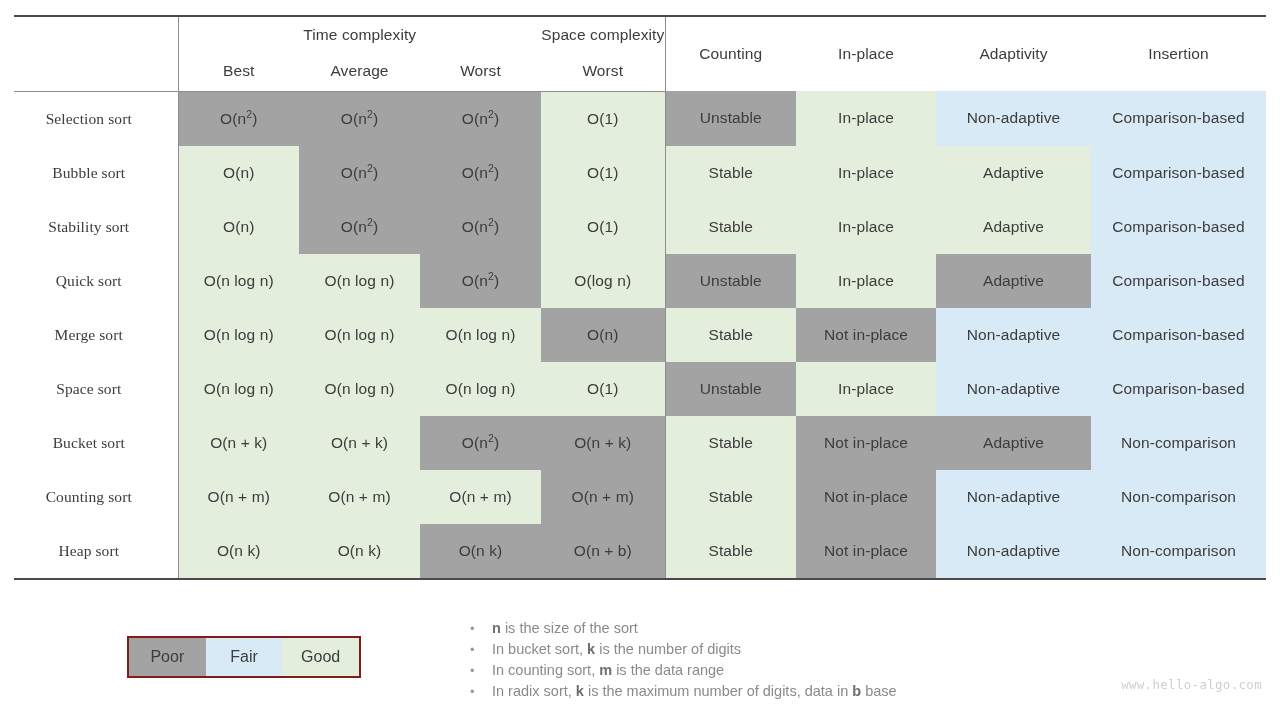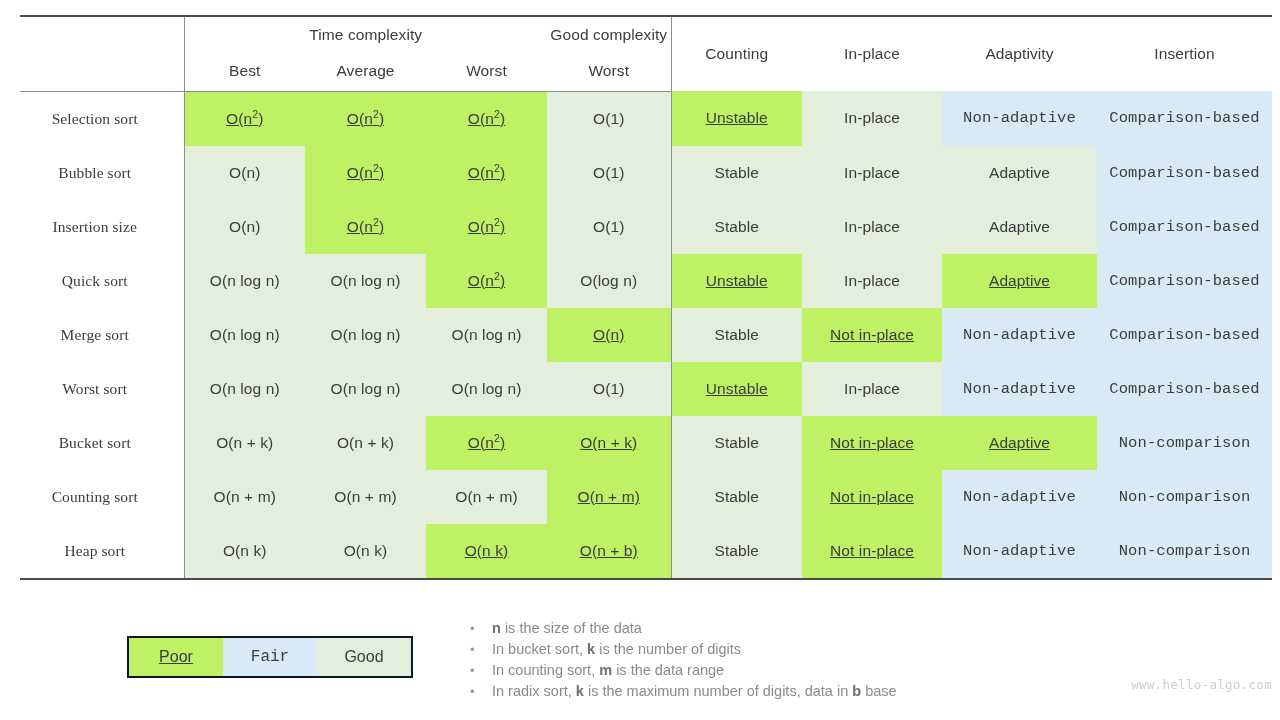--- a/index.html
+++ b/index.html
@@ -19,21 +19,21 @@
   .sheet {
     position: absolute;
     left: 0; top: 0;
     width: 1280px;
     height: 720px;
   }
 
   
   .table-wrap {
     position: absolute;
-    left: 20px;
+    left: 14px;
     top: 15px;
     width: 1252px;
   }
 
   table.cmp {
     border-collapse: collapse;
     width: 1252px;
     table-layout: fixed;
   }
 
@@ -90,38 +90,38 @@
   }
   .algo-name {
     text-align: right;
     padding-right: 14px !important;
     font-size: 15.5px;
     color: #3c3c3c;
     font-family: Liberation Serif, serif;
   }
   tr.datarow td { height: 54px; }
 
-  .c-poor { background: #bef264; text-decoration: underline; }
-  .c-fair { background: #d9eaf7; font-family: Liberation Mono, monospace; }
+  .c-poor { background: #a3a3a3; }
+  .c-fair { background: #d9eaf7; }
   .c-good { background: #e3eedd; }
 
   sup {
     font-size: 0.68em;
     vertical-align: super;
     line-height: 0;
   }
 
   
   .legend {
     position: absolute;
     left: 127px;
     top: 636px;
-    width: 286px;
+    width: 234px;
     height: 42px;
-    border: 2px solid #0f172a;
+    border: 2px solid #7f1d1d;
     box-sizing: border-box;
     display: flex;
   }
   .legend-cell {
     flex: 1 1 0;
     display: flex;
     align-items: center;
     justify-content: center;
     font-size: 16px;
     color: #3c3c3c;
@@ -147,21 +147,21 @@
     color: #9a9a9a;
     font-size: 13px;
     text-align: left;
   }
   .note-text { flex: 1 1 auto; }
   .note-text b { color: #6f6f6f; font-weight: bold; }
 
   
   .watermark {
     position: absolute;
-    right: 8px;
+    right: 18px;
     top: 677px;
     font-family: "DejaVu Sans Mono", monospace;
     font-size: 12.5px;
     color: #cfcfcf;
     letter-spacing: 0.3px;
   }
 </style>
 </head>
 <body>
 
@@ -177,21 +177,21 @@
           <col class="c-space">
         <col class="c-stab">
           <col class="c-inplace">
           <col class="c-adapt">
           <col class="c-comp">
       </colgroup>
       <thead>
         <tr class="rule-top hdr-group">
           <td></td>
           <td class="vsep-l" colspan="3">Time complexity</td>
-          <td class="vsep-r">Good complexity</td>
+          <td class="vsep-r">Space complexity</td>
           <td rowspan="2" class="hdr-right">Counting</td>
           <td rowspan="2" class="hdr-right">In-place</td>
           <td rowspan="2" class="hdr-right">Adaptivity</td>
           <td rowspan="2" class="hdr-right">Insertion</td>
         </tr>
         <tr class="rule-head hdr-sub">
           <td></td>
           <td class="vsep-l">Best</td>
           <td>Average</td>
           <td>Worst</td>
@@ -215,21 +215,21 @@
             <td class="c-good vsep-l">O(n)</td>
             <td class="c-poor"><span>O(n</span><sup>2</sup><span>)</span></td>
             <td class="c-poor"><span>O(n</span><sup>2</sup><span>)</span></td>
             <td class="c-good vsep-r">O(1)</td>
             <td class="c-good">Stable</td>
             <td class="c-good">In-place</td>
             <td class="c-good">Adaptive</td>
             <td class="c-fair">Comparison-based</td>
           </tr>
           <tr class="datarow">
-            <td class="algo-name">Insertion size</td>
+            <td class="algo-name">Stability sort</td>
             <td class="c-good vsep-l">O(n)</td>
             <td class="c-poor"><span>O(n</span><sup>2</sup><span>)</span></td>
             <td class="c-poor"><span>O(n</span><sup>2</sup><span>)</span></td>
             <td class="c-good vsep-r">O(1)</td>
             <td class="c-good">Stable</td>
             <td class="c-good">In-place</td>
             <td class="c-good">Adaptive</td>
             <td class="c-fair">Comparison-based</td>
           </tr>
           <tr class="datarow">
@@ -248,21 +248,21 @@
             <td class="c-good vsep-l">O(n log n)</td>
             <td class="c-good">O(n log n)</td>
             <td class="c-good">O(n log n)</td>
             <td class="c-poor vsep-r">O(n)</td>
             <td class="c-good">Stable</td>
             <td class="c-poor">Not in-place</td>
             <td class="c-fair">Non-adaptive</td>
             <td class="c-fair">Comparison-based</td>
           </tr>
           <tr class="datarow">
-            <td class="algo-name">Worst sort</td>
+            <td class="algo-name">Space sort</td>
             <td class="c-good vsep-l">O(n log n)</td>
             <td class="c-good">O(n log n)</td>
             <td class="c-good">O(n log n)</td>
             <td class="c-good vsep-r">O(1)</td>
             <td class="c-poor">Unstable</td>
             <td class="c-good">In-place</td>
             <td class="c-fair">Non-adaptive</td>
             <td class="c-fair">Comparison-based</td>
           </tr>
           <tr class="datarow">
@@ -304,21 +304,21 @@
 
   <div class="legend">
     <div class="legend-cell c-poor">Poor</div>
     <div class="legend-cell c-fair">Fair</div>
     <div class="legend-cell c-good">Good</div>
   </div>
 
   <div class="notes">
     <div class="note-row">
       <span class="note-bullet">•</span>
-      <span class="note-text"><b>n</b> <span>is the size of the data</span></span>
+      <span class="note-text"><b>n</b> <span>is the size of the sort</span></span>
     </div>
     <div class="note-row">
       <span class="note-bullet">•</span>
       <span class="note-text"><span>In bucket sort,</span> <b>k</b> <span>is the number of digits</span></span>
     </div>
     <div class="note-row">
       <span class="note-bullet">•</span>
       <span class="note-text"><span>In counting sort,</span> <b>m</b> <span>is the data range</span></span>
     </div>
     <div class="note-row">

